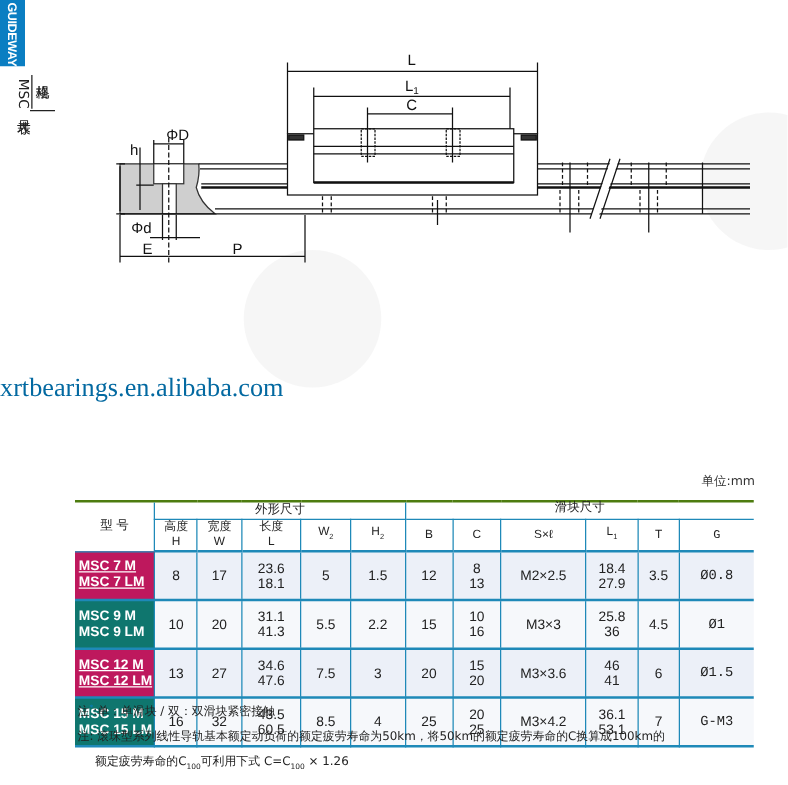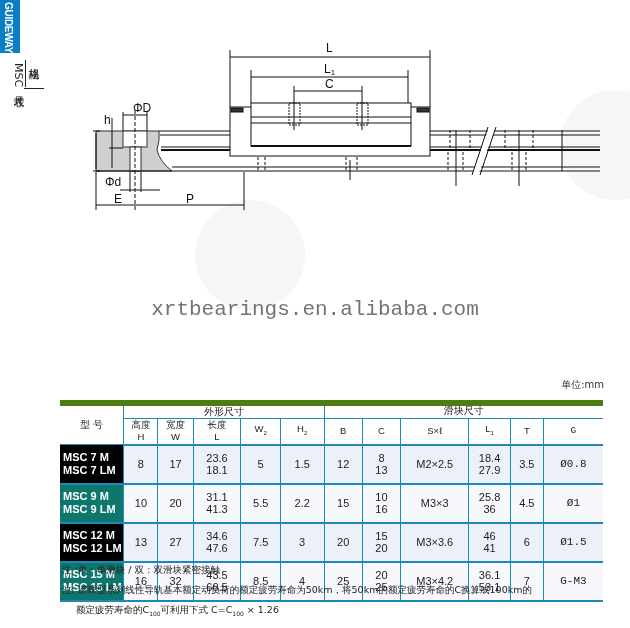--- a/index.html
+++ b/index.html
@@ -19,51 +19,51 @@
     position: absolute; left: 26px; top: 60px; width: 14px;
     writing-mode: vertical-rl; font-size: 11px; color: #222; line-height: 14px;
   }
   .side-label .top { display: block; padding-bottom: 3px; border-left: 1px solid #222; }
   .side-label .bot { display: block; padding-top: 3px; }
   .side-rule { position: absolute; left: 24px; top: 88px; width: 20px; height: 1px; background: #222; }
 
   .diagram { position: absolute; left: 80px; top: 30px; width: 540px; height: 190px; }
 
   .watermark-text {
-    position: absolute; left: 0; top: 298px; width: 630px; text-align: center;
-    font-family: Liberation Mono, monospace; font-size: 21px; color: #737373;
+    position: absolute; left: 0; top: 298px; width: 630px; text-align: left;
+    font-family: Liberation Serif, serif; font-size: 21px; color: #0369a1;
   }
   .wm-shape { position: absolute; border-radius: 50%; background: rgba(230,230,230,0.35); }
 
   .unit {
     position: absolute; right: 26px; top: 378px;
     font-size: 10px; color: #333;
   }
 
   table.spec {
     position: absolute; left: 60px; top: 400px; width: 543px;
     border-collapse: collapse; font-size: 10px; color: #222;
     font-family: "Liberation Sans", sans-serif;
   }
   table.spec td, table.spec th {
     border-left: 1px solid #1e89b8; border-right: 1px solid #1e89b8;
     text-align: center; font-weight: normal; line-height: 12px;
   }
-  table.spec tr.h1 th { border-top: 6px solid #4d7c0f; border-bottom: 1px solid #1e89b8; height: 14px; }
+  table.spec tr.h1 th { border-top: 2px solid #4d7c0f; border-bottom: 1px solid #1e89b8; height: 14px; }
   table.spec tr.h2 th { border-bottom: 2px solid #1e89b8; height: 26px; font-size: 9.5px; }
   table.spec th.model-head { border-left: none; border-top: 2px solid #1e89b8; border-bottom: 2px solid #1e89b8; }
   table.spec th.last, table.spec td.last { border-right: none; font-family: Liberation Mono, monospace; }
   table.spec tbody tr { height: 39px; border-bottom: 2px solid #1e89b8; }
   table.spec tbody tr td { background: #ecf0f8; font-size: 11px; line-height: 12px; }
   table.spec tbody tr:nth-child(even) td { background: #f6f8fb; }
   table.spec tbody td.model {
     border-left: none; text-align: left; padding-left: 3px;
     color: #fff; font-weight: bold; font-size: 11px; line-height: 13px;
   }
-  table.spec tbody td.model.blue { background: #000000; }
+  table.spec tbody td.model.blue { background: #be185d; text-decoration: underline; }
   table.spec tbody td.model.gray { background: #0f766e; }
   .stack { display: block; }
 
   .notes { position: absolute; left: 62px; top: 557px; font-size: 9.5px; color: #222; line-height: 20px; }
   .notes .indent { padding-left: 14px; }
   sup { font-size: 6px; color: #0a7ec2; }
   sub { font-size: 6px; }
 </style>
 </head>
 <body>

